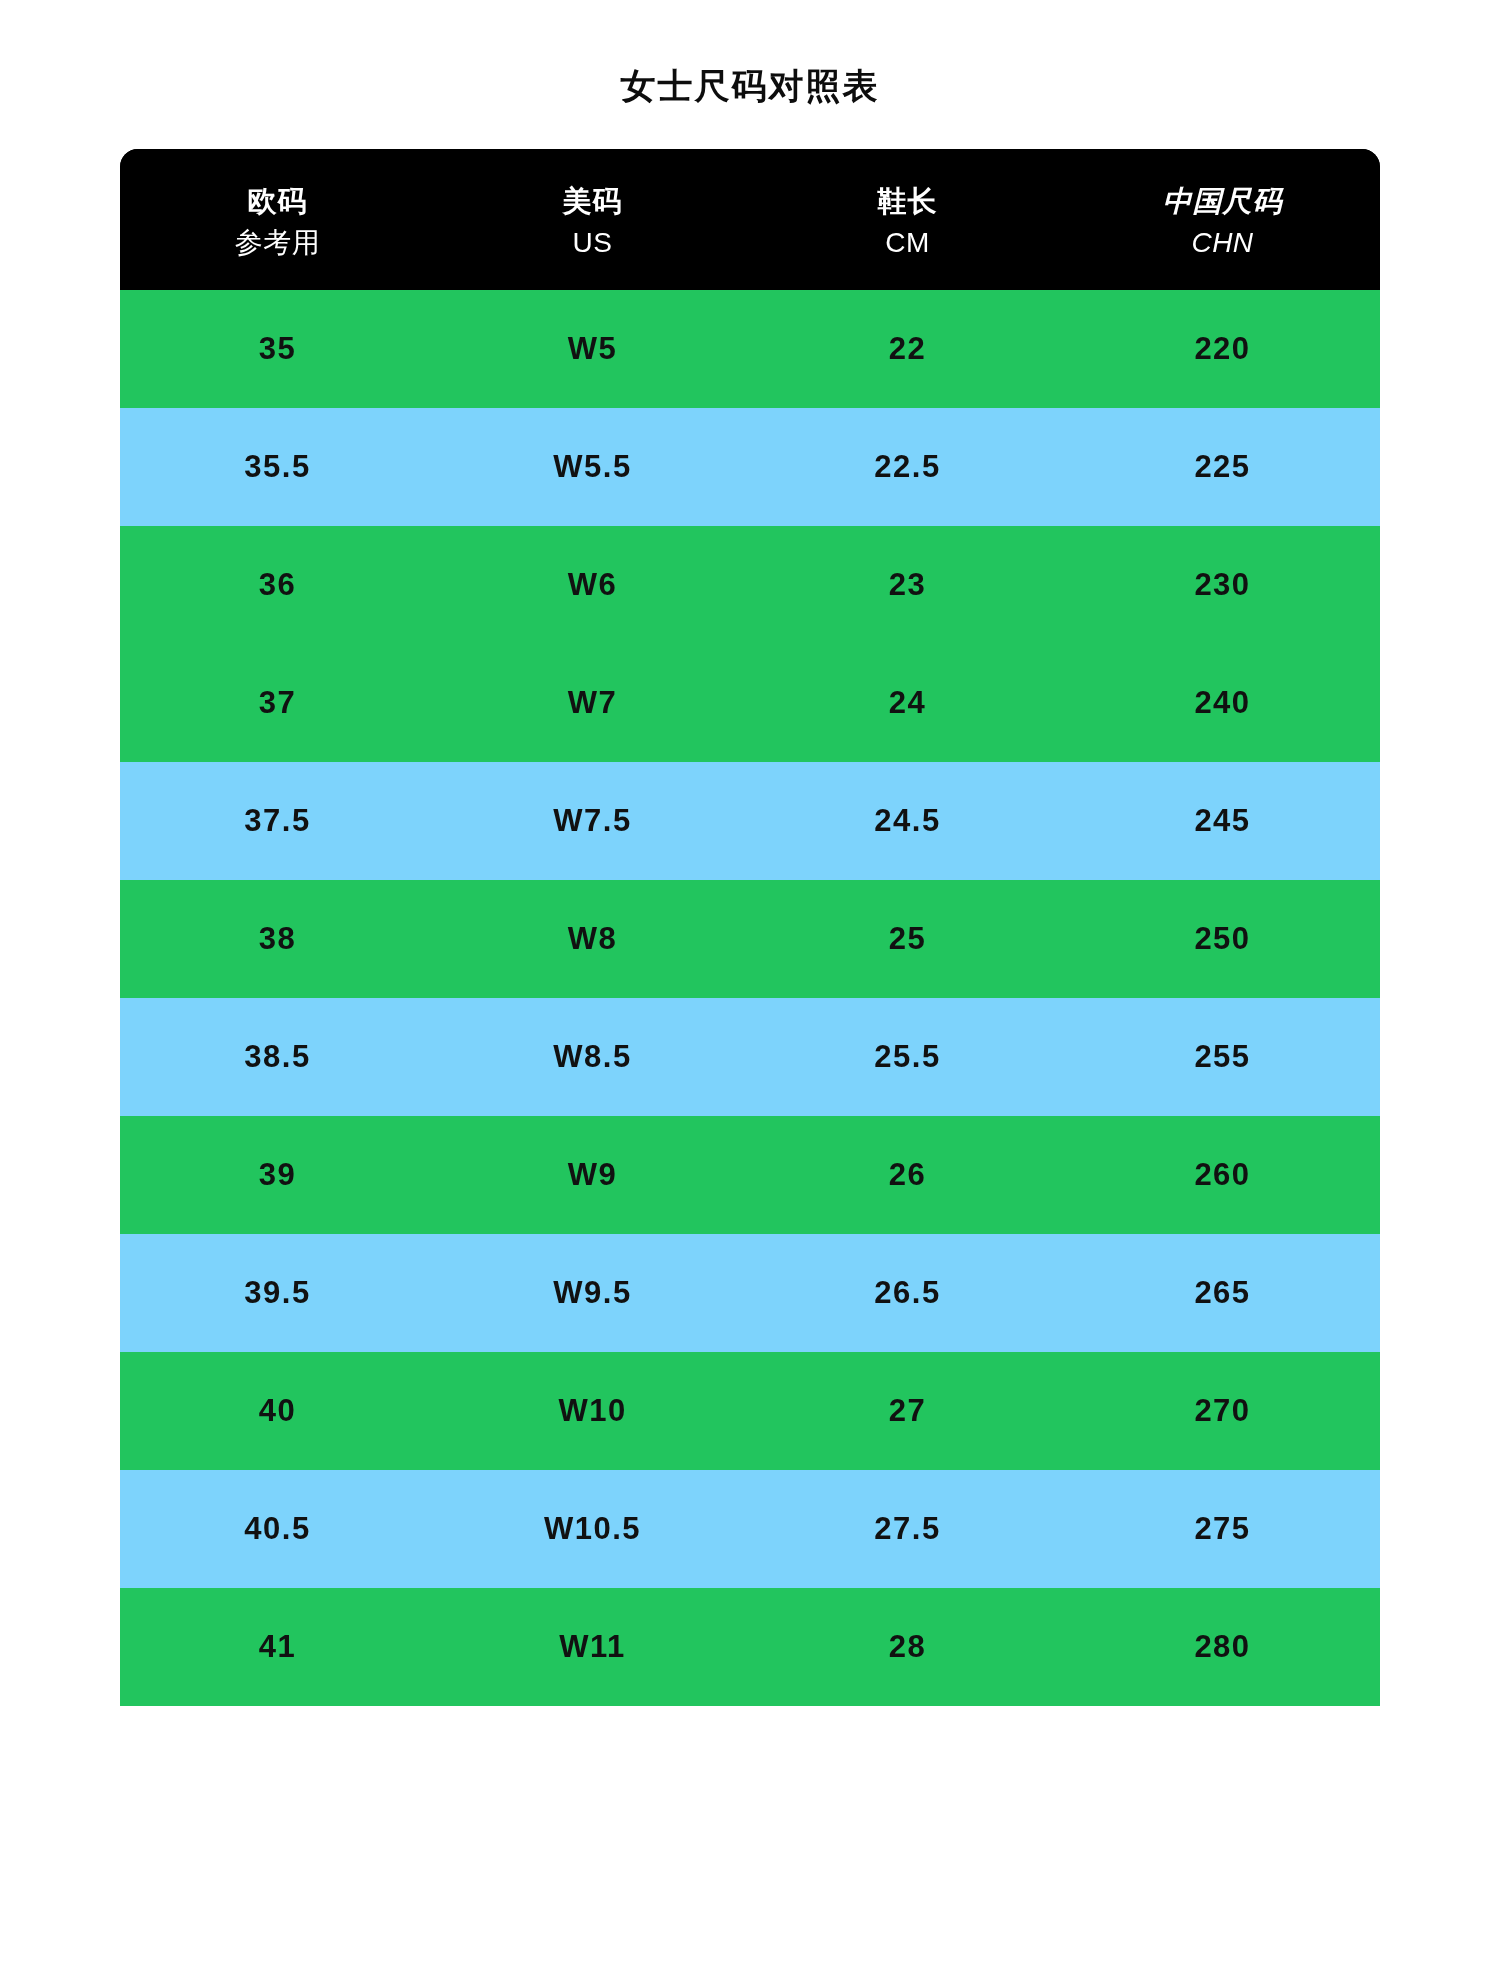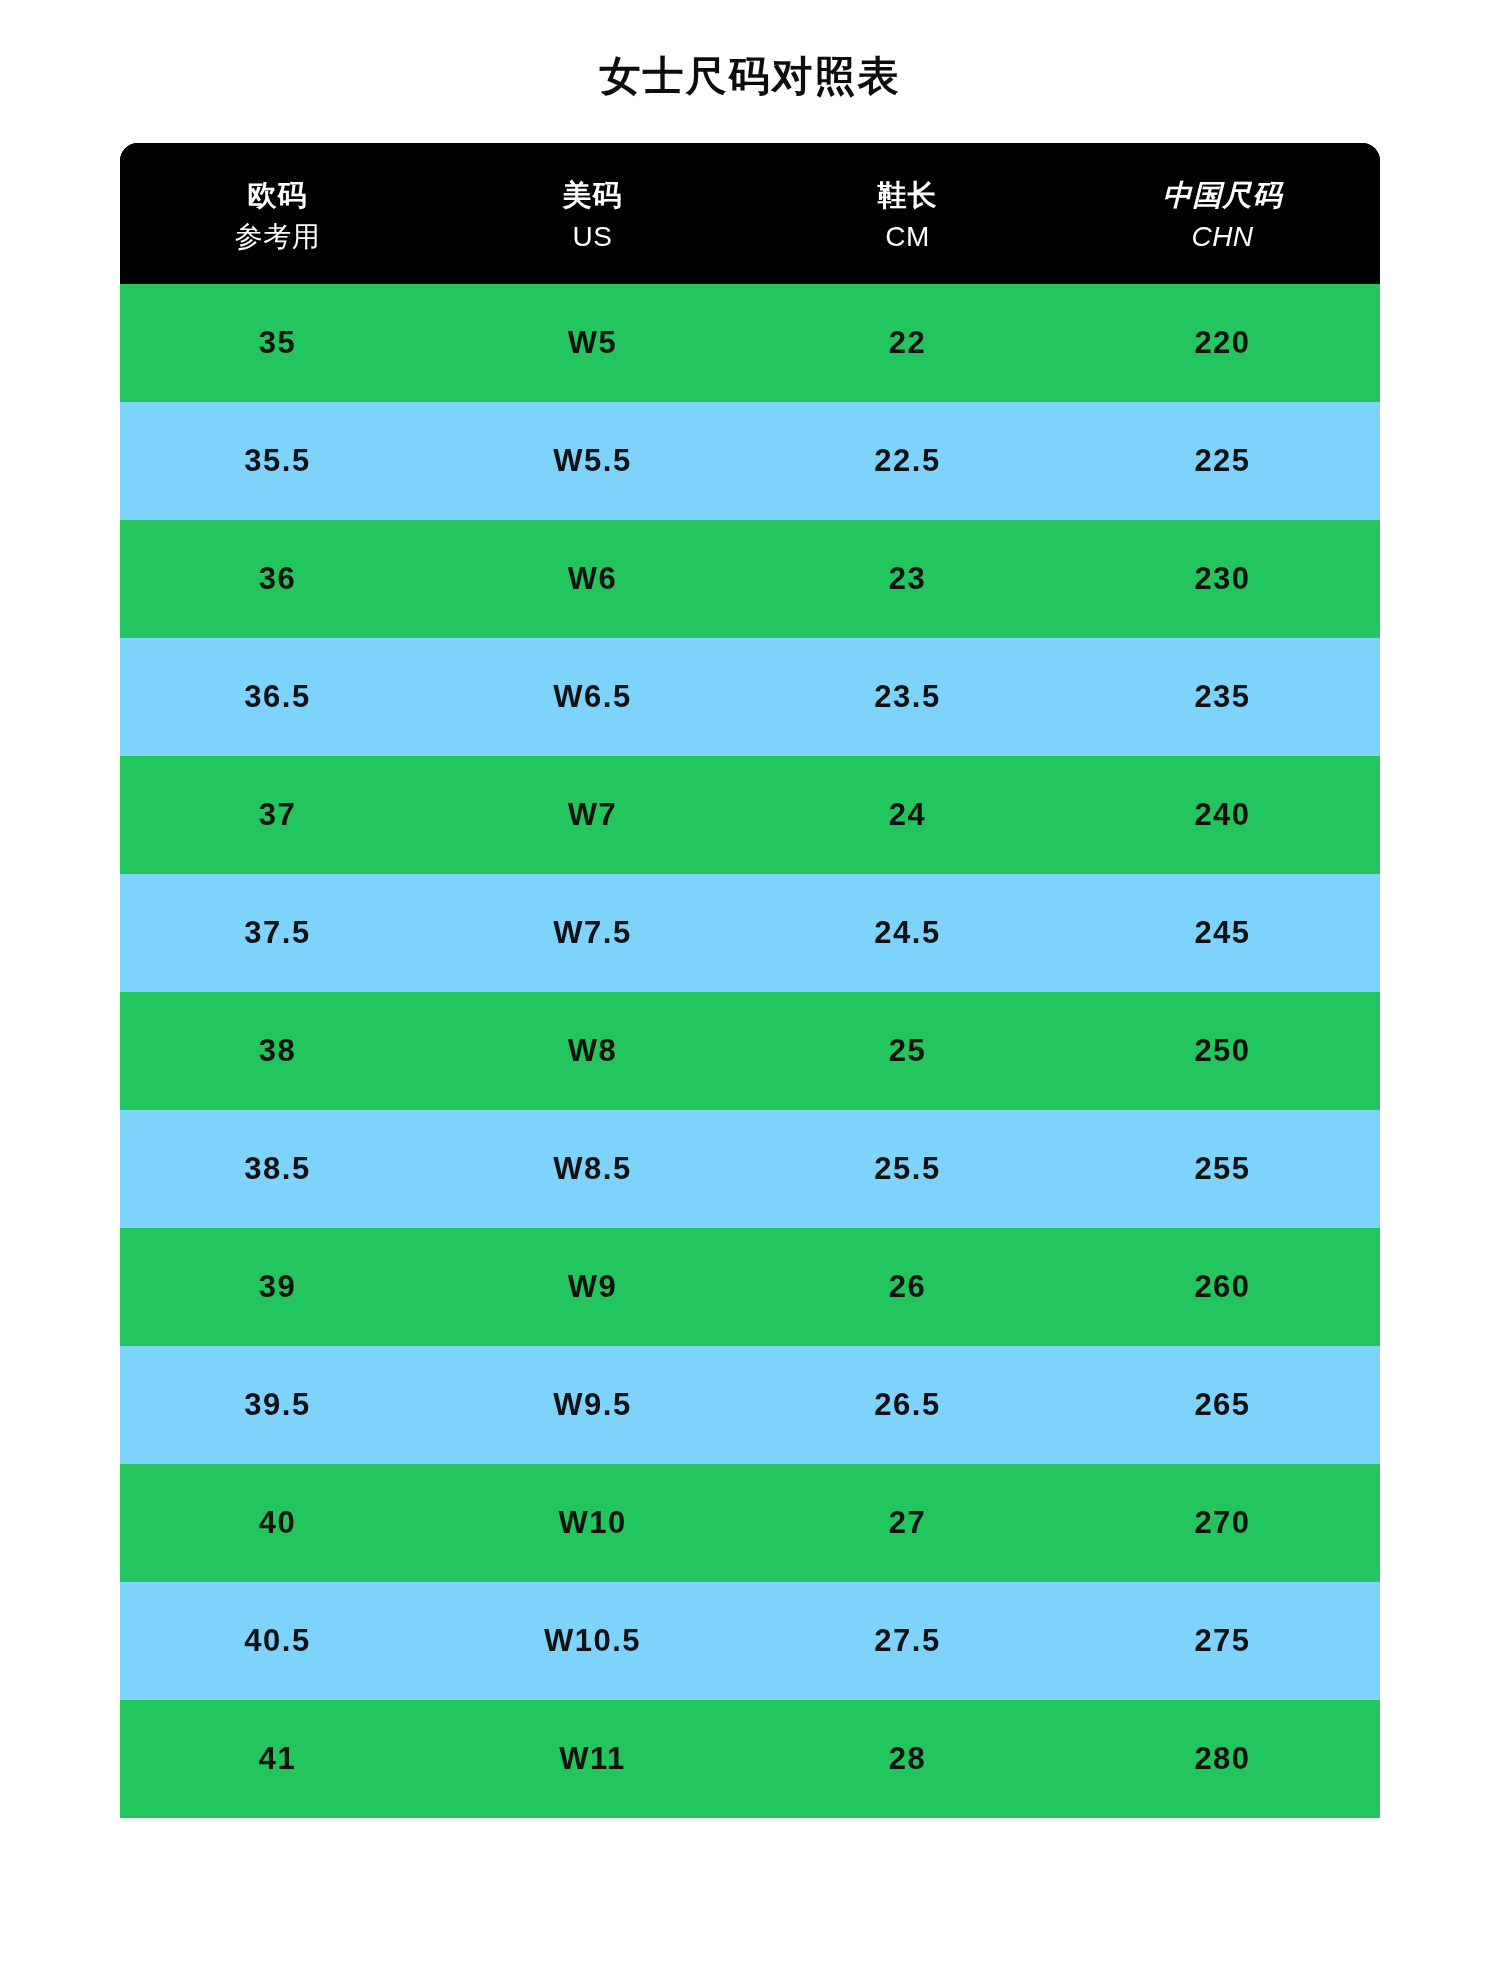--- a/index.html
+++ b/index.html
@@ -19,25 +19,25 @@
   .page {
     width: 1500px;
     height: 1970px;
     position: relative;
     background: #ffffff;
     overflow: hidden;
   }
 
   .page-title {
     text-align: center;
-    font-size: 41px;
+    font-size: 35px;
     font-weight: 700;
     letter-spacing: 2px;
     color: #0d0d0d;
-    padding-top: 52px;
+    padding-top: 65px;
     line-height: 1.2;
   }
 
   .size-table {
     width: 1260px;
     margin: 0 auto;
     margin-top: 42px;
     border-collapse: collapse;
     table-layout: fixed;
   }
@@ -145,26 +145,20 @@
           <td>W5.5</td>
           <td>22.5</td>
           <td>225</td>
         </tr>
         <tr class="row-odd">
           <td>36</td>
           <td>W6</td>
           <td>23</td>
           <td>230</td>
         </tr>
-        <tr class="row-even">
-          <td>36.5</td>
-          <td>W6.5</td>
-          <td>23.5</td>
-          <td>235</td>
-        </tr>
         <tr class="row-odd">
           <td>37</td>
           <td>W7</td>
           <td>24</td>
           <td>240</td>
         </tr>
         <tr class="row-even">
           <td>37.5</td>
           <td>W7.5</td>
           <td>24.5</td>

